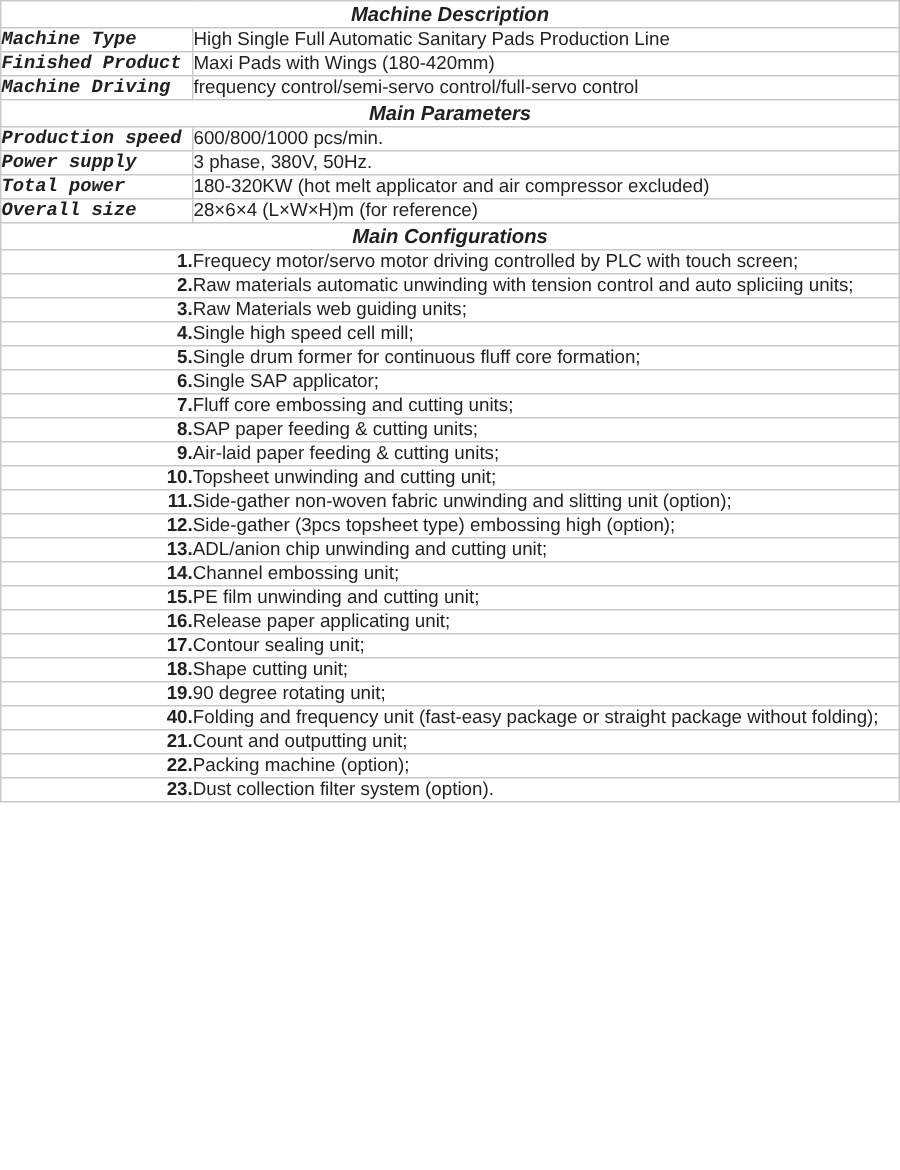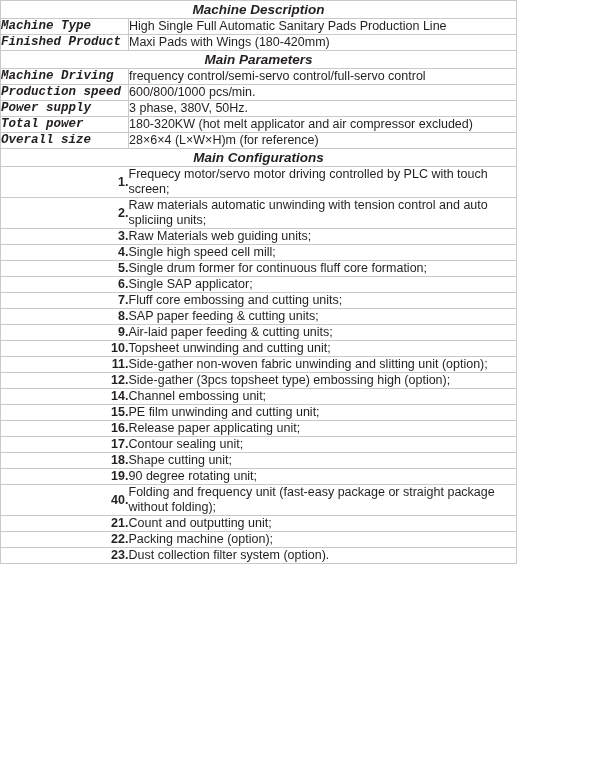--- a/index.html
+++ b/index.html
@@ -8,21 +8,21 @@
     background: #ffffff;
   }
   body {
     width: 600px;
     height: 780px;
     font-family: "Liberation Sans", sans-serif;
     color: #231f20;
     overflow: hidden;
   }
   table.spec {
-    width: 517px;
+    width: 600px;
     border-collapse: collapse;
     table-layout: fixed;
   }
   table.spec td {
     border: 1px solid #c9c9c9;
     padding: 0;
     vertical-align: middle;
   }
   .section-title {
     text-align: center;
@@ -82,27 +82,27 @@
     </tr>
     <tr>
       <td class="label-cell">Machine Type</td>
       <td class="value-cell">High Single Full Automatic Sanitary Pads Production Line</td>
     </tr>
     <tr>
       <td class="label-cell">Finished Product</td>
       <td class="value-cell">Maxi Pads with Wings (180-420mm)</td>
     </tr>
     <tr>
-      <td class="section-title" colspan="2">Main Parameters</td>
-    </tr>
-
-    <tr>
       <td class="label-cell">Machine Driving</td>
       <td class="value-cell">frequency control/semi-servo control/full-servo control</td>
     </tr>
+
+    <tr>
+      <td class="section-title" colspan="2">Main Parameters</td>
+    </tr>
     <tr>
       <td class="label-cell">Production speed</td>
       <td class="value-cell">600/800/1000 pcs/min.</td>
     </tr>
     <tr>
       <td class="label-cell">Power supply</td>
       <td class="value-cell">3 phase, 380V, 50Hz.</td>
     </tr>
     <tr>
       <td class="label-cell">Total power</td>
@@ -159,20 +159,24 @@
     </tr>
     <tr>
       <td class="num-cell">11.</td>
       <td class="item-cell">Side-gather non-woven fabric unwinding and slitting unit (option);</td>
     </tr>
     <tr>
       <td class="num-cell">12.</td>
       <td class="item-cell">Side-gather (3pcs topsheet type) embossing high (option);</td>
     </tr>
     <tr>
+      <td class="num-cell">13.</td>
+      <td class="item-cell">ADL/anion chip unwinding and cutting unit;</td>
+    </tr>
+    <tr>
       <td class="num-cell">14.</td>
       <td class="item-cell">Channel embossing unit;</td>
     </tr>
     <tr>
       <td class="num-cell">15.</td>
       <td class="item-cell">PE film unwinding and cutting unit;</td>
     </tr>
     <tr>
       <td class="num-cell">16.</td>
       <td class="item-cell">Release paper applicating unit;</td>

